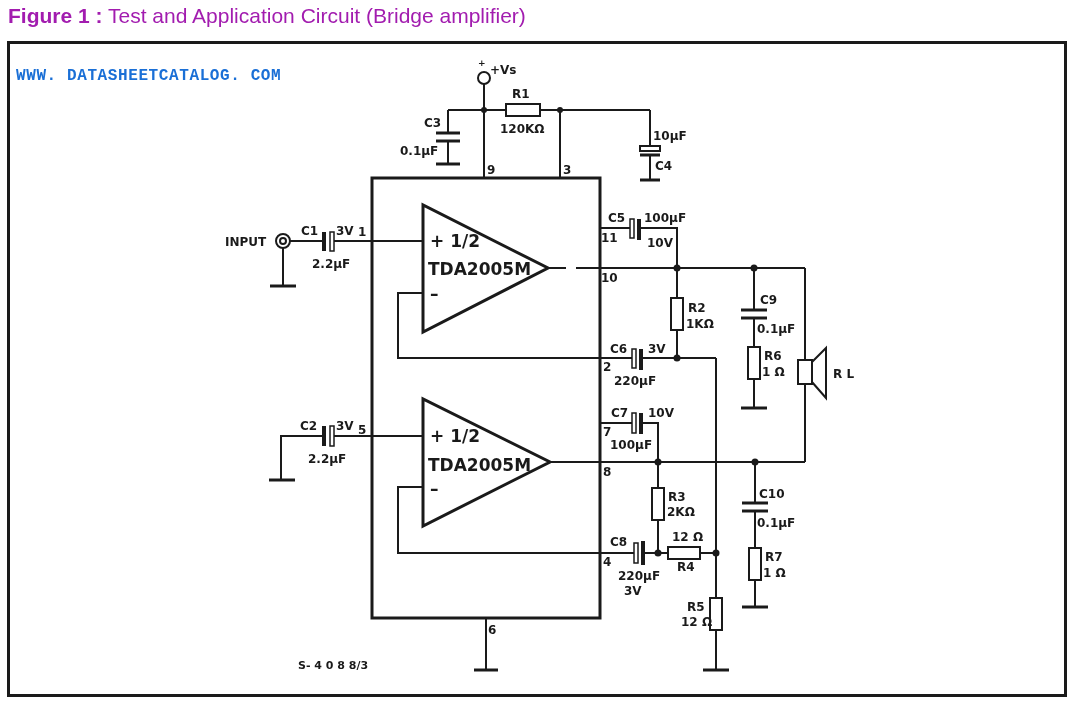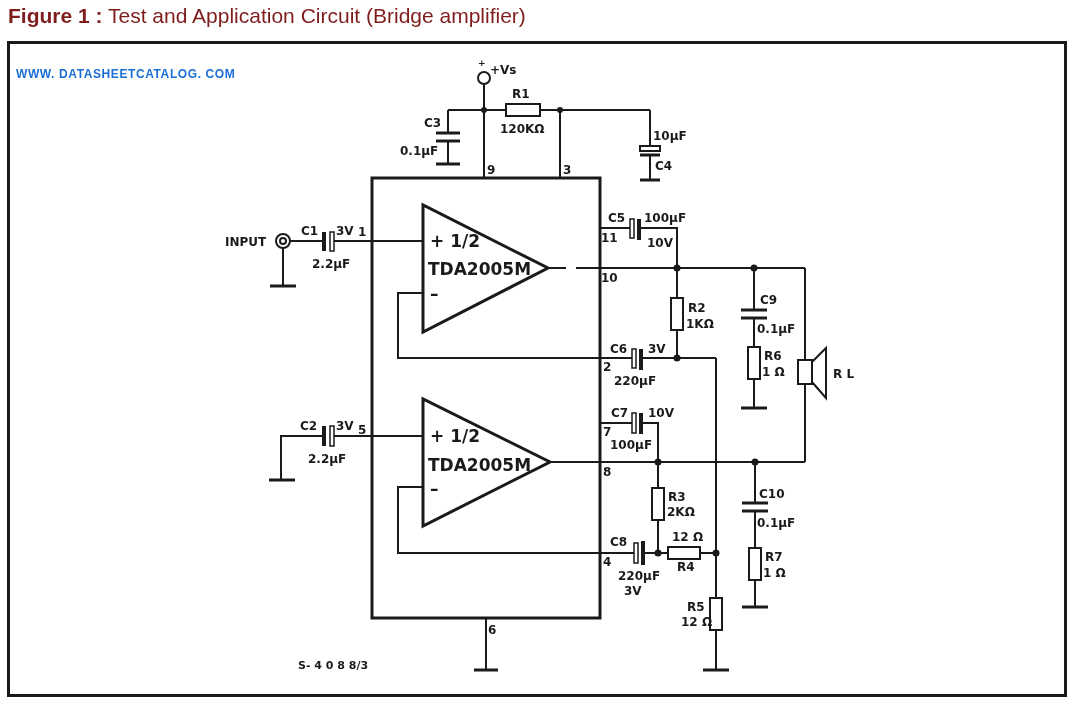--- a/index.html
+++ b/index.html
@@ -1,20 +1,20 @@
 <!DOCTYPE html>
 <html><head>
 <meta charset="utf-8">
 <style>
   html, body { margin: 0; padding: 0; background: #ffffff; }
   body { width: 1076px; height: 703px; position: relative; overflow: hidden; }
-  .fig-title { position: absolute; left: 8px; top: 4px; font-family: "Liberation Sans", sans-serif; font-size: 21px; color: #7f1d1d; white-space: nowrap; }
+  .fig-title { position: absolute; left: 8px; top: 4px; font-family: "Liberation Sans", sans-serif; font-size: 21px; color: #a21caf; white-space: nowrap; }
   .fig-title b { font-weight: bold; }
   .frame { position: absolute; left: 7px; top: 41px; width: 1054px; height: 650px; border: 3px solid #1a1a1a; box-sizing: content-box; }
-  .watermark { position: absolute; left: 16px; top: 67px; font-family: Liberation Sans, sans-serif; font-weight: bold; font-size: 12px; letter-spacing: 0.6px; color: #1a6fd6; }
+  .watermark { position: absolute; left: 16px; top: 67px; font-family: Liberation Mono, monospace; font-weight: bold; font-size: 16px; letter-spacing: 0.6px; color: #1a6fd6; }
   svg { position: absolute; left: 0; top: 0; }
   .w { stroke: #1a1a1a; stroke-width: 2; fill: none; }
   .wt { stroke: #1a1a1a; stroke-width: 3; fill: none; }
   .lbl { font-family: "DejaVu Sans", sans-serif; font-weight: bold; font-size: 12px; fill: #1a1a1a; }
   .lbl-lg { font-family: "DejaVu Sans", sans-serif; font-weight: bold; font-size: 17px; fill: #1a1a1a; }
   .dot { fill: #1a1a1a; }
 </style>
 </head>
 <body>
 

